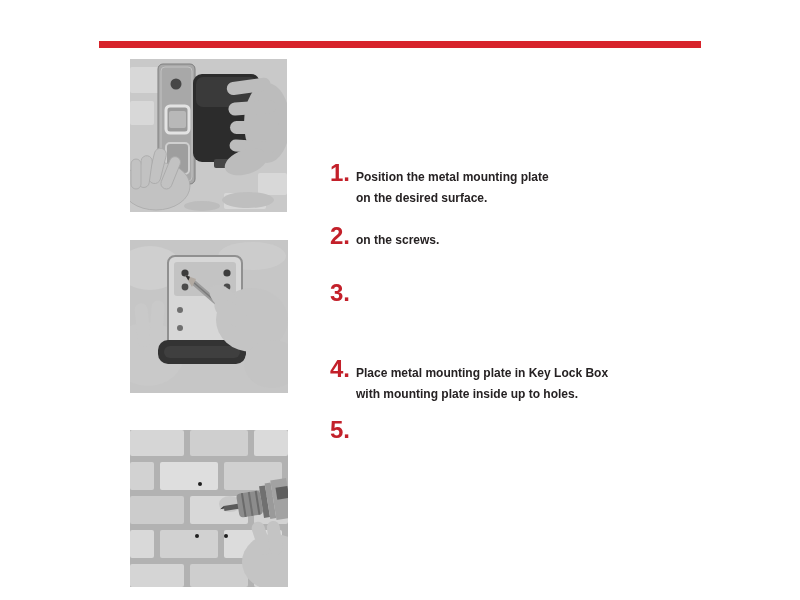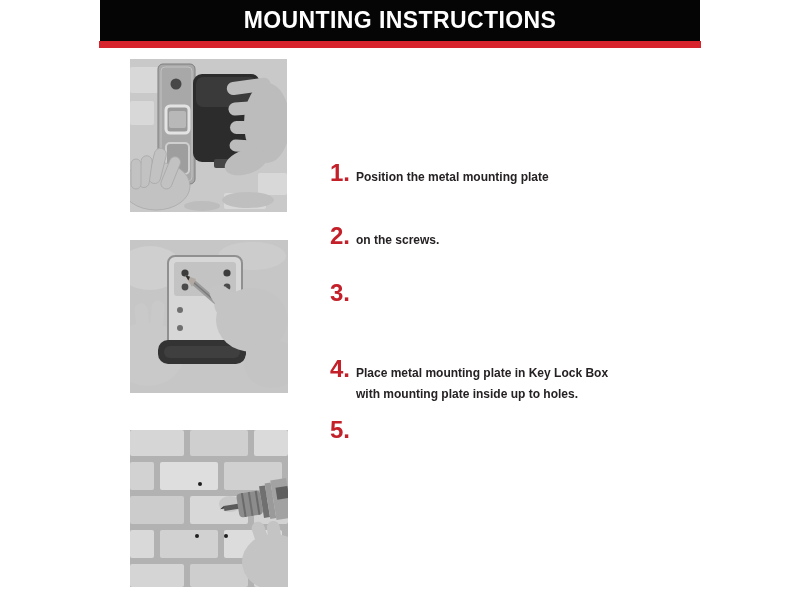--- a/index.html
+++ b/index.html
@@ -70,23 +70,20 @@
   .step-2 { top: 225px; }
   .step-3 { top: 282px; }
   .step-4 { top: 358px; }
   .step-5 { top: 419px; }
 </style>
 </head>
 <body>
 
 <div class="page">
 
-  <div class="titlebar">
-    <h1>MOUNTING INSTRUCTIONS</h1>
-  </div>
   <div class="red-rule"></div>
 
   <div class="photo photo-1">
     <svg viewBox="0 0 157 153">
       <rect width="157" height="153" fill="#c9c9c9"></rect>
       <g fill="#d8d8d8">
         <rect x="0" y="8" width="38" height="26" rx="2"></rect>
         <rect x="0" y="42" width="24" height="24" rx="2"></rect>
         <rect x="128" y="114" width="29" height="22" rx="2"></rect>
         <rect x="94" y="134" width="42" height="16" rx="2"></rect>
@@ -209,20 +206,21 @@
         <rect x="136" y="92" width="13" height="34" rx="6.5" transform="rotate(-8 136 92)"></rect>
       </g>
     </svg>
   </div>
 
   <ol class="steps">
     <li class="step step-1">
       <span class="num">1.</span>
       <div class="lines">
         <div>Position the metal mounting plate</div>
+        <div>on the desired surface.</div>
       </div>
     </li>
     <li class="step step-2">
       <span class="num">2.</span>
       <div class="lines">
         <div>on the screws.</div>
       </div>
     </li>
     <li class="step step-3">
       <span class="num">3.</span>

